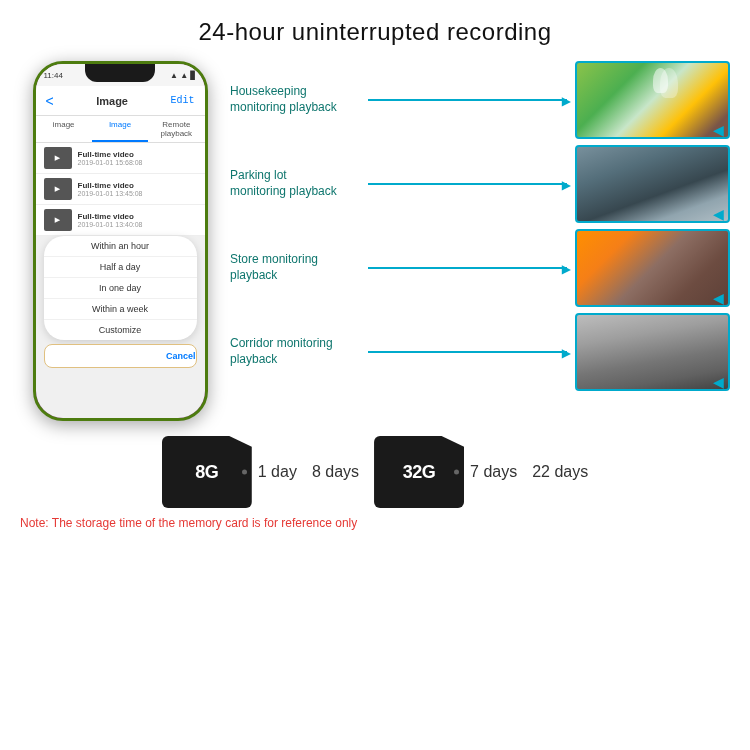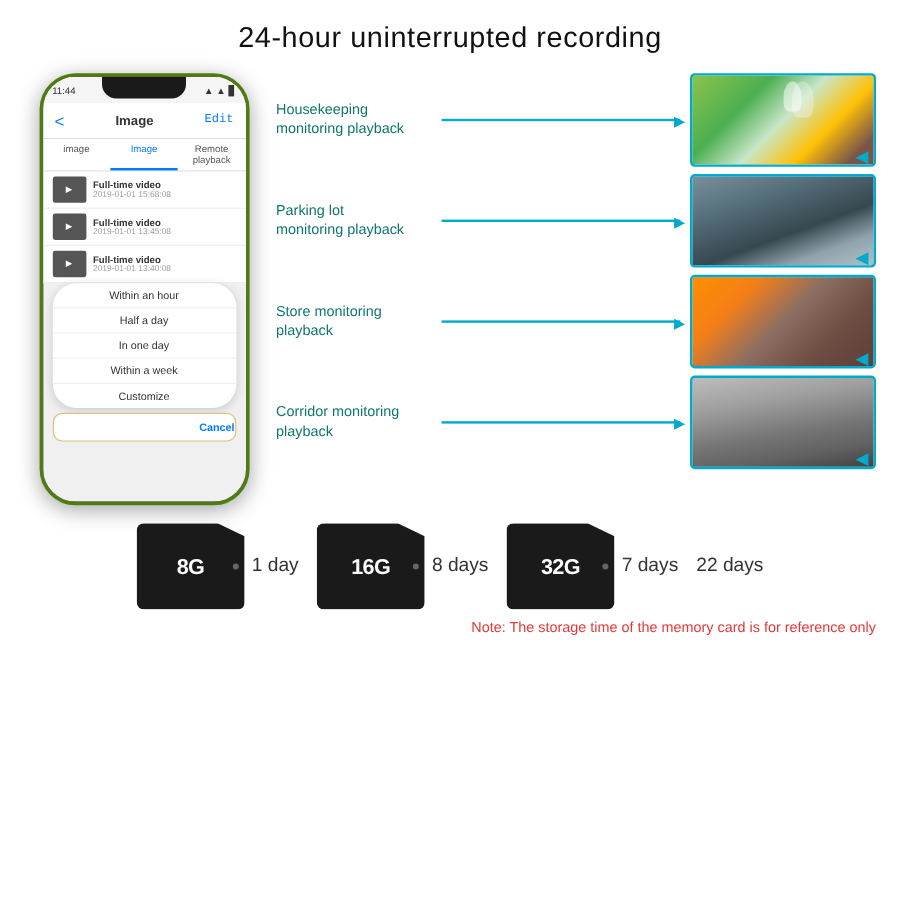--- a/index.html
+++ b/index.html
@@ -319,21 +319,21 @@
     }
 
     .storage-days {
       font-size: 16px;
       color: #333;
       text-align: center;
     }
 
     
     .note-section {
-      text-align: right;
+      text-align: left;
       padding: 8px 20px 0;
       font-size: 12px;
       color: #e53935;
     }
   </style>
 </head>
 <body>
 
 <div class="header">24-hour uninterrupted recording</div>
 
@@ -444,24 +444,20 @@
 
   <div class="storage-item">
     <div class="sd-card-body">
       <span class="sd-card-label">8G</span>
       <span class="sd-card-dot"></span>
     </div>
     <div class="storage-days">1 day</div>
   </div>
 
   <div class="storage-item">
-    <div class="sd-card-body">
-      <span class="sd-card-label">16G</span>
-      <span class="sd-card-dot"></span>
-    </div>
     <div class="storage-days">8 days</div>
   </div>
 
   <div class="storage-item">
     <div class="sd-card-body">
       <span class="sd-card-label">32G</span>
       <span class="sd-card-dot"></span>
     </div>
     <div class="storage-days">7 days</div>
   </div>

